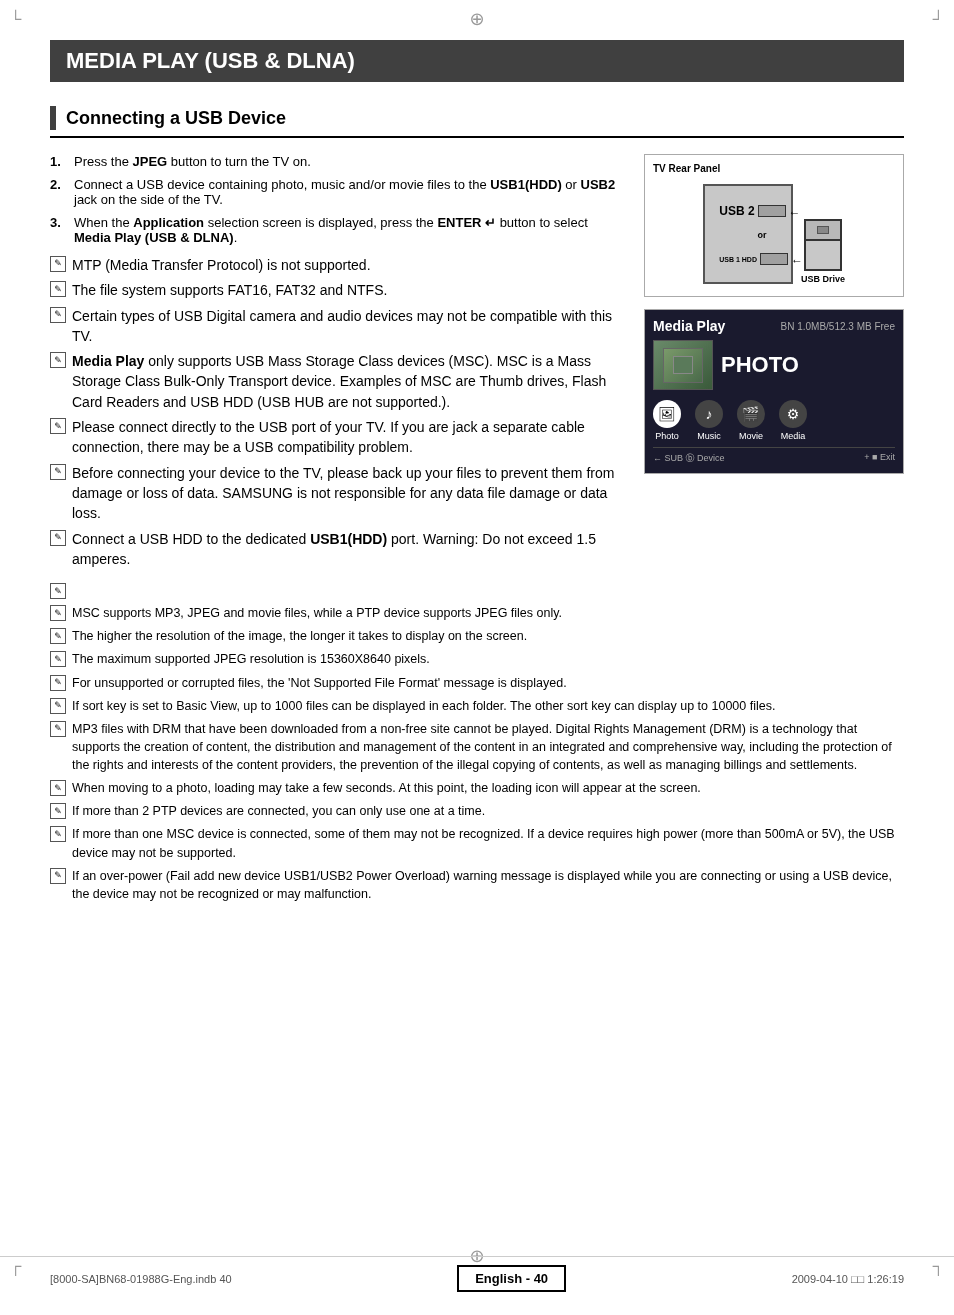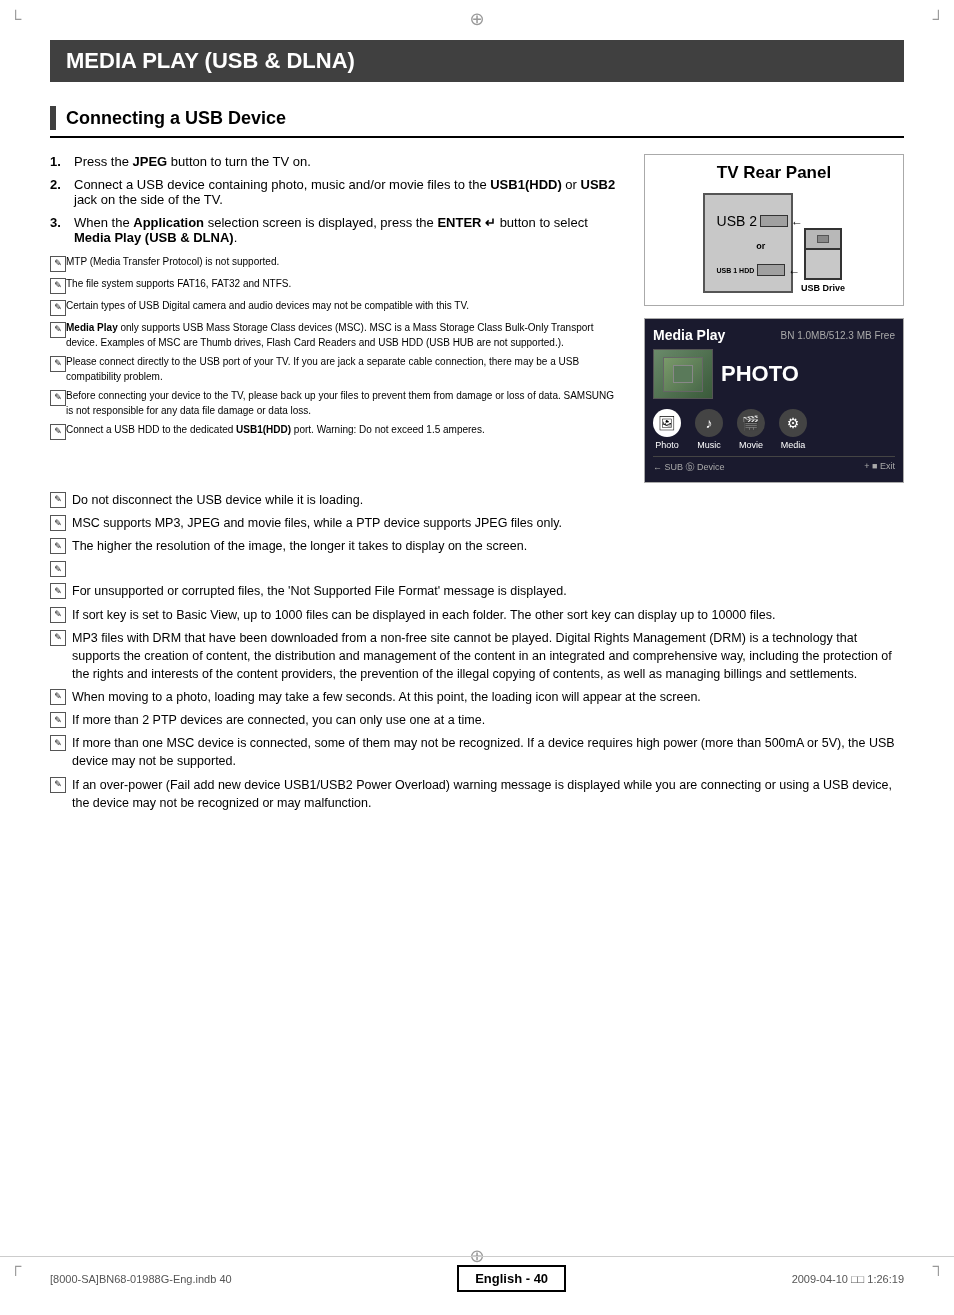--- a/index.html
+++ b/index.html
@@ -114,22 +114,23 @@
     }
 
     
     .note-list {
       list-style: none;
       margin-top: 4px;
     }
     .note-list li {
       display: flex;
       align-items: flex-start;
+      gap: 6px;
       margin-bottom: 5px;
-      font-size: 10px;
+      font-size: 14px;
       line-height: 1.45;
     }
     .note-icon {
       min-width: 16px;
       width: 16px;
       height: 16px;
       border: 1.5px solid #555;
       display: inline-flex;
       align-items: center;
       justify-content: center;
@@ -145,22 +146,22 @@
     b { font-weight: bold; }
 
     
     .tv-panel-box {
       border: 1.5px solid #aaa;
       padding: 8px;
       margin-bottom: 12px;
       background: #fff;
     }
     .tv-panel-title {
-      text-align: center;
-      font-size: 17px;
+      text-align: left;
+      font-size: 10px;
       font-weight: bold;
       margin-bottom: 6px;
     }
 
     
     .media-play-box {
       border: 1.5px solid #aaa;
       background: #1a1a2e;
       color: #fff;
       padding: 8px;
@@ -343,21 +344,21 @@
 
       <div class="tv-panel-box">
         <div class="tv-panel-title">TV Rear Panel</div>
 
         <div style="display:flex; justify-content:center; align-items:flex-start; gap:8px; padding:4px 0;">
 
           <div style="width:90px; height:100px; border:2px solid #555; background:#c8c8c8; position:relative; flex-shrink:0;">
 
             <div style="position:absolute; right:-12px; top:18px; display:flex; flex-direction:column; gap:12px;">
               <div style="display:flex; align-items:center; gap:3px;">
-                <span style="font-size:14px; font-weight:normal;">USB 2</span>
+                <span style="font-size:12px; font-weight:bold;">USB 2</span>
                 <div style="width:28px; height:12px; border:1.5px solid #333; background:#a0a0a0;"></div>
                 <span style="font-size:12px;">←</span>
               </div>
               <div style="font-size:9px; font-weight:bold; text-align:center; margin-left:2px;">or</div>
               <div style="display:flex; align-items:center; gap:3px;">
                 <span style="font-size:7px; font-weight:bold; white-space:nowrap;">USB 1 HDD</span>
                 <div style="width:28px; height:12px; border:1.5px solid #333; background:#a0a0a0;"></div>
                 <span style="font-size:12px;">←</span>
               </div>
             </div>
@@ -408,32 +409,32 @@
           <span>← SUB  ⓑ Device</span>
           <span>+ ■ Exit</span>
         </div>
       </div>
     </div>
   </div>
 
   <ul class="full-note-list">
     <li>
       <span class="note-icon"></span>
-      <span>Do not disconnect the USB device while it is loading.</span>
     </li>
     <li>
       <span class="note-icon"></span>
       <span>MSC supports MP3, JPEG and movie files, while a PTP device supports JPEG files only.</span>
     </li>
     <li>
       <span class="note-icon"></span>
       <span>The higher the resolution of the image, the longer it takes to display on the screen.</span>
     </li>
     <li>
       <span class="note-icon"></span>
+      <span>The maximum supported JPEG resolution is 15360X8640 pixels.</span>
     </li>
     <li>
       <span class="note-icon"></span>
       <span>For unsupported or corrupted files, the 'Not Supported File Format' message is displayed.</span>
     </li>
     <li>
       <span class="note-icon"></span>
       <span>If sort key is set to Basic View, up to 1000 files can be displayed in each folder. The other sort key can display up to 10000 files.</span>
     </li>
     <li>

